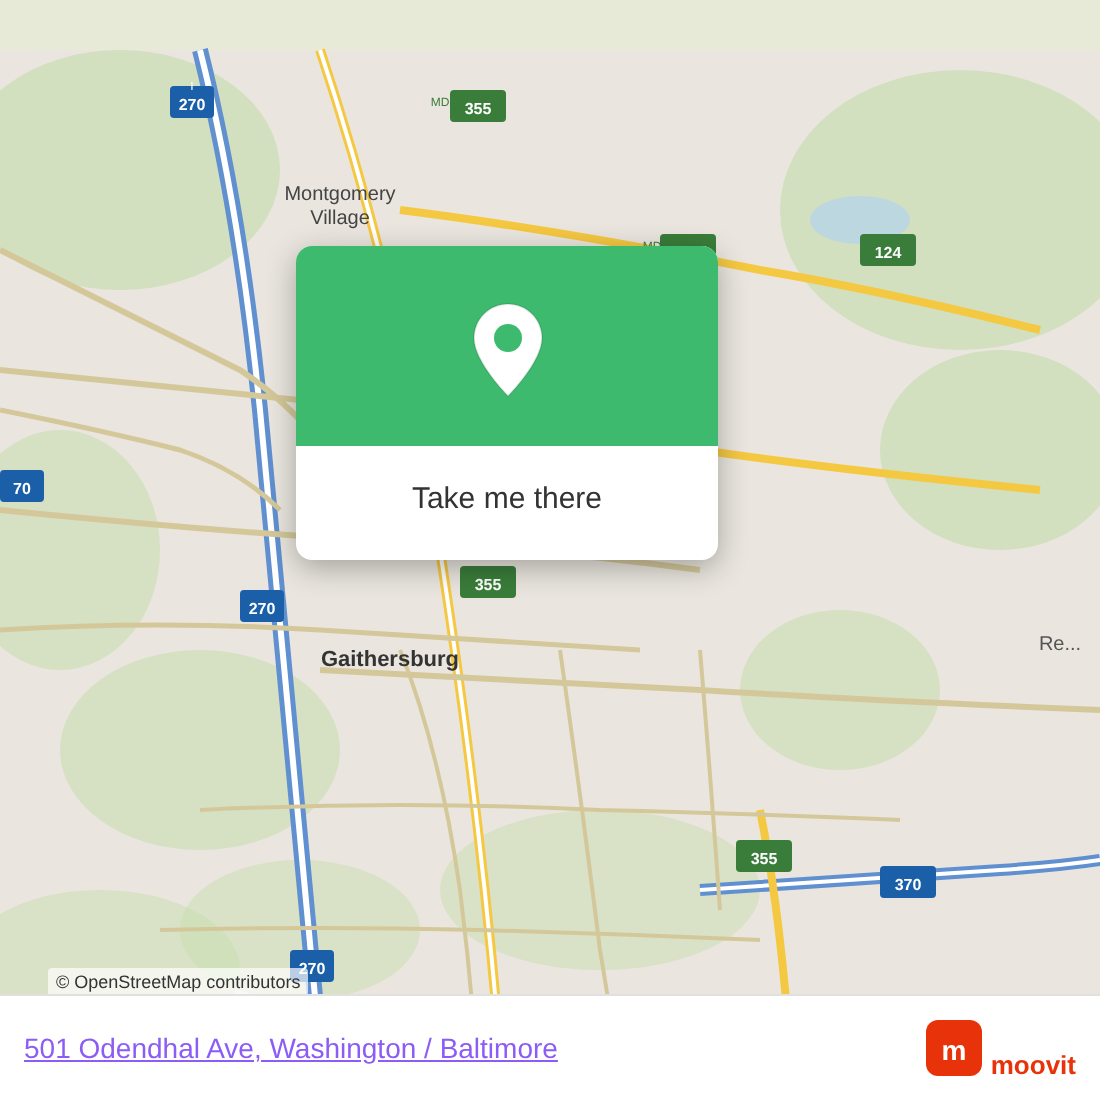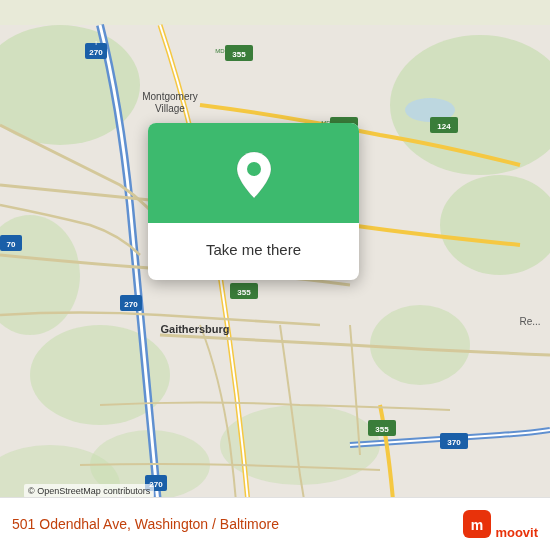--- a/index.html
+++ b/index.html
@@ -79,21 +79,22 @@
 
     .bottom-bar-bottom {
       display: flex;
       align-items: center;
       justify-content: space-between;
     }
 
     .address-text {
       font-size: 14px;
       font-weight: 500;
-      color: #c2410c;
+      color: #8b5cf6;
+      text-decoration: underline;
     }
 
     .moovit-logo {
       display: flex;
       align-items: center;
       gap: 4px;
     }
 
     .moovit-text {
       font-size: 13px;

